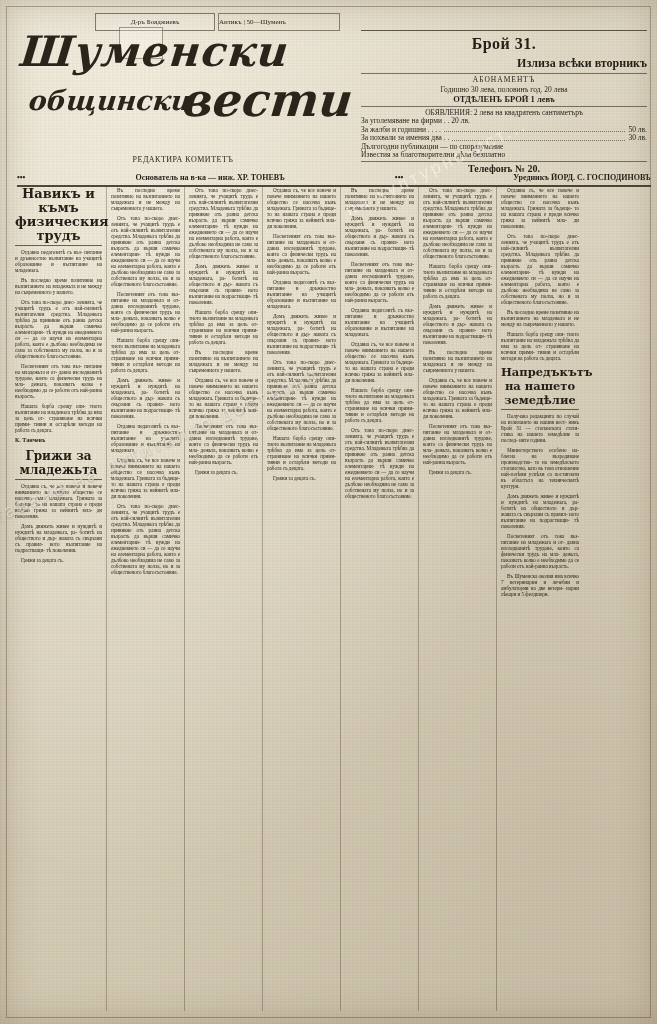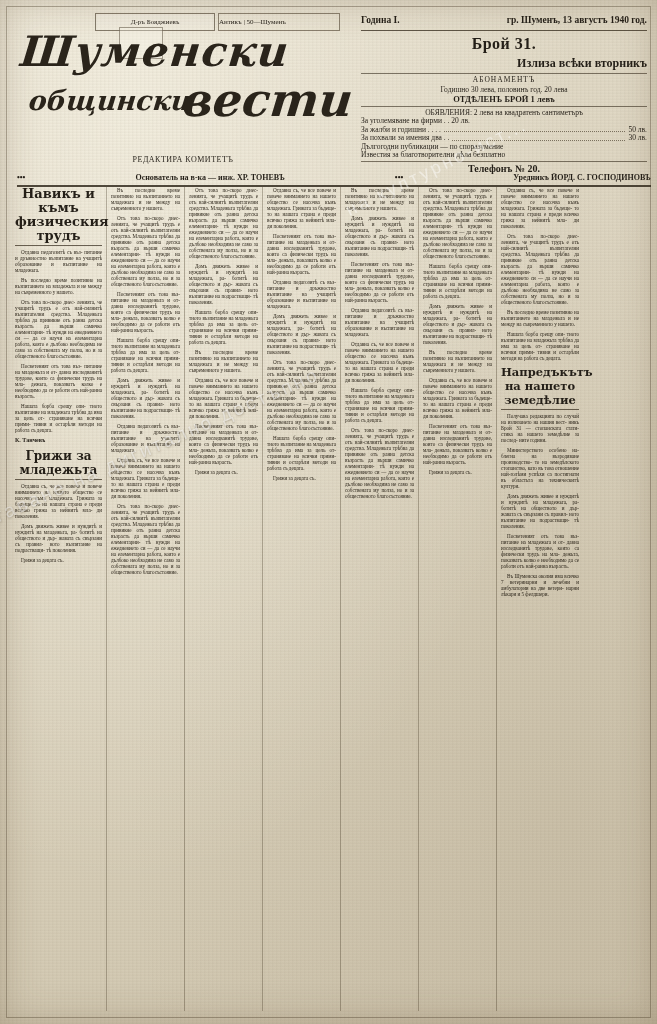--- a/index.html
+++ b/index.html
@@ -181,24 +181,20 @@
 <div class="grain"></div>
 
 <div class="sheet">
 
   <div class="masthead">
 
     <div class="stamp-left">Д-ръ Бояджиевъ</div>
     <div class="stamp-right">Антикъ | 50—Шуменъ</div>
     <div class="stamp-box"></div>
 
-    <div class="issueline">
-      <span>Година I.</span>
-      <span>гр. Шуменъ, 13 августъ 1940 год.</span>
-    </div>
     <div class="hr-top"></div>
 
     <div class="broi">Брой 31.</div>
     <div class="izliza">Излиза всѣки вторникъ</div>
     <div class="hr-2"></div>
 
     <div class="abon">АБОНАМЕНТЪ</div>
     <div class="abon-l1">Годишно 30 лева, половинъ год. 20 лева</div>
     <div class="abon-l2">ОТДѢЛЕНЪ БРОЙ 1 левъ</div>
     <div class="hr-3"></div>

